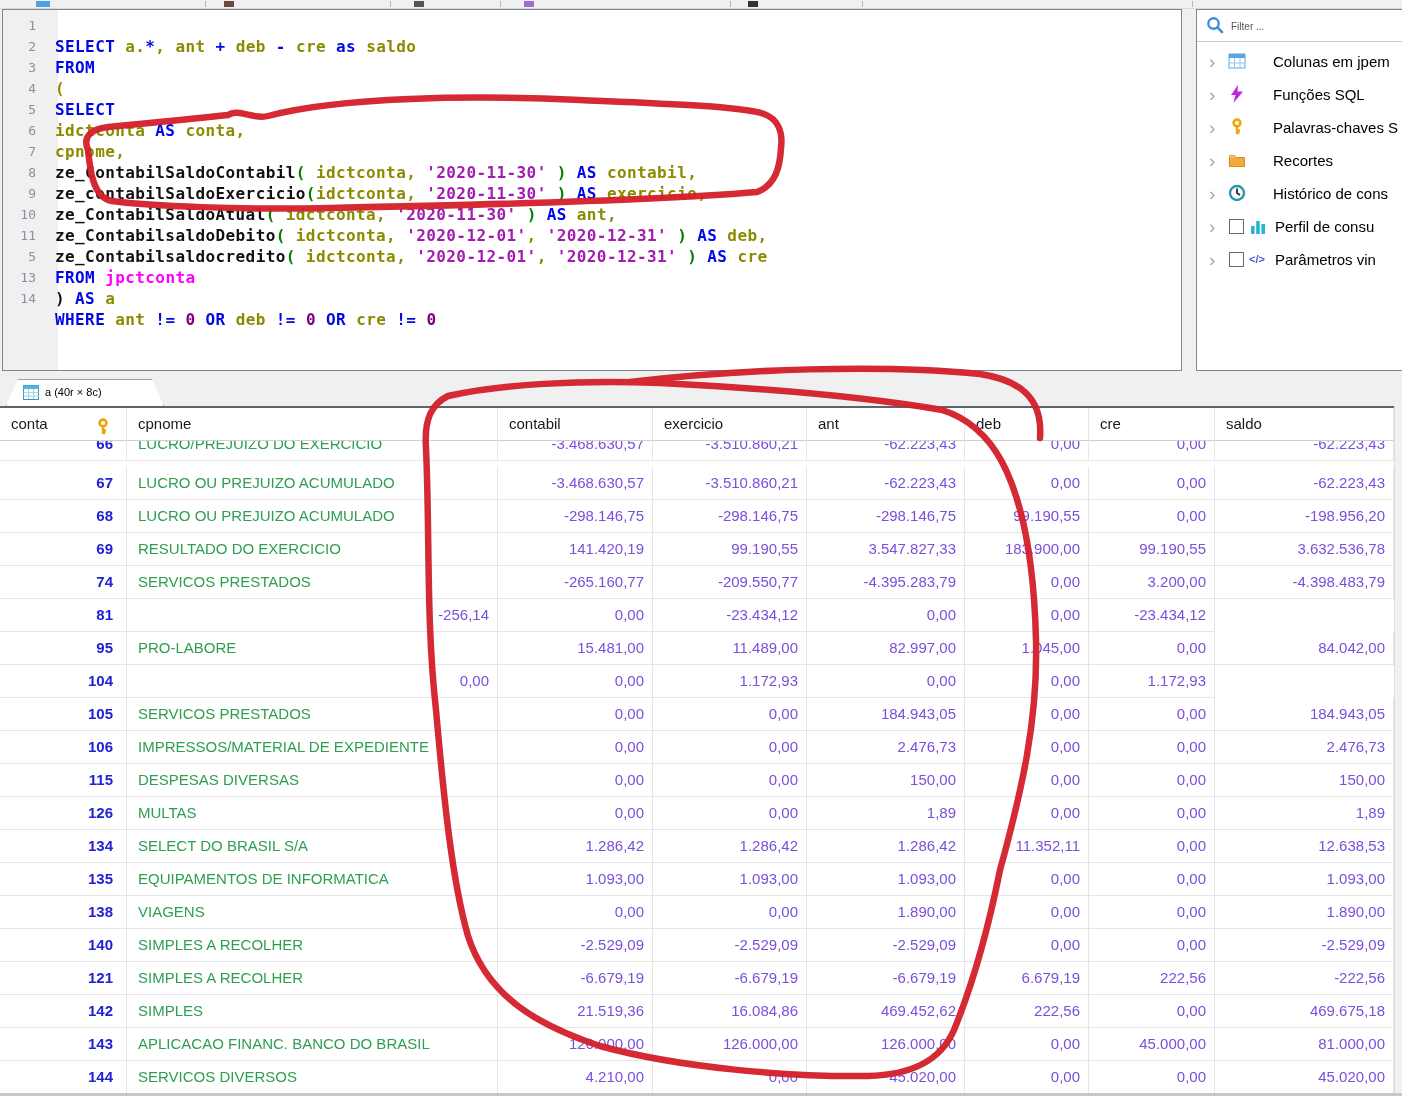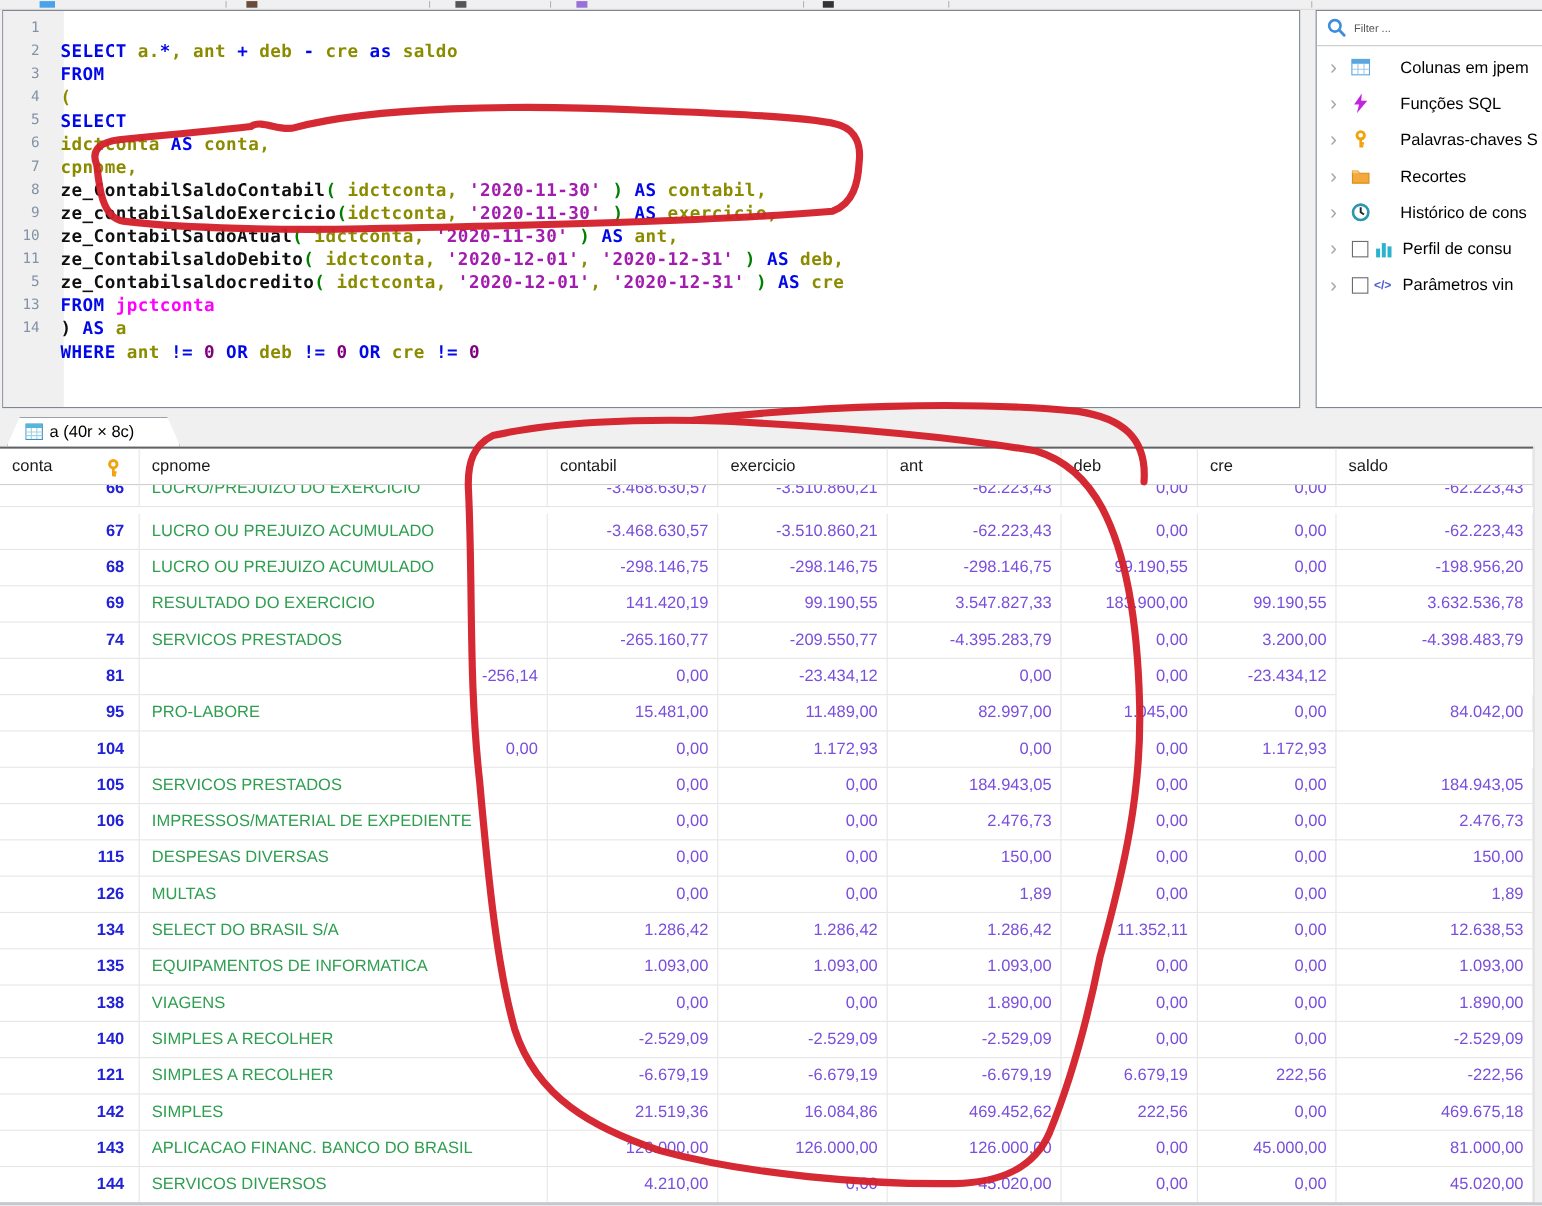--- a/index.html
+++ b/index.html
@@ -40,21 +40,21 @@
   .t-icon.pos1{left:31px;} .t-icon.pos2{left:52px;}
   .t-label{position:absolute;top:0;height:33px;line-height:32px;font-size:15px;color:#000;white-space:nowrap;}
   .t-label.pos1{left:58px;margin-left:18px;} .t-label.pos2{left:78px;}
   .cbx{position:absolute;left:32px;top:8px;width:15px;height:15px;border:1px solid #6b6b6b;background:#fff;box-sizing:border-box;}
   
   .tabstrip{position:absolute;left:0;top:378px;width:1402px;height:28px;background:#f0f0f0;}
   .rtab{position:absolute;left:6px;bottom:0;width:158px;height:27px;background:#fff;
         clip-path:polygon(12px 0,146px 0,158px 27px,0 27px);
         box-shadow:inset 0 1px 0 #9aa0a8, inset 1px 0 0 #9aa0a8, inset -1px 0 0 #9aa0a8;}
   .rtab .ticon{position:absolute;left:17px;top:5px;}
-  .rtab .tlabel{position:absolute;left:39px;top:0;height:27px;line-height:27px;font-size:15px;color:#000;}
+  .rtab .tlabel{position:absolute;left:39px;top:0;height:27px;line-height:27px;font-size:11px;color:#000;}
   .grid-wrap{position:absolute;left:0;top:406px;width:1394px;height:687px;background:#fff;border-top:2px solid #5f6368;box-sizing:border-box;}
   .grow{display:grid;grid-template-columns:127px 371px 155px 154px 158px 124px 126px 179px;height:33px;}
   .grow.header{height:33px;background:#fff;}
   .gcell{border-right:1px solid #e6e6e6;border-bottom:1px solid #e6e6e6;line-height:32px;font-size:15px;overflow:hidden;white-space:nowrap;box-sizing:border-box;}
   .header .gcell{color:#1a1a1a;border-bottom:1px solid #cfcfcf;position:relative;}
   .gcell.hname{padding-left:11px;}
   .c-conta{text-align:right;padding-right:13px;color:#2121d6;font-weight:700;}
   .c-name{padding-left:11px;color:#2e9e50;}
   .c-num{text-align:right;padding-right:8px;color:#7a4fdc;}
   .rowclip{height:26px;overflow:hidden;}

